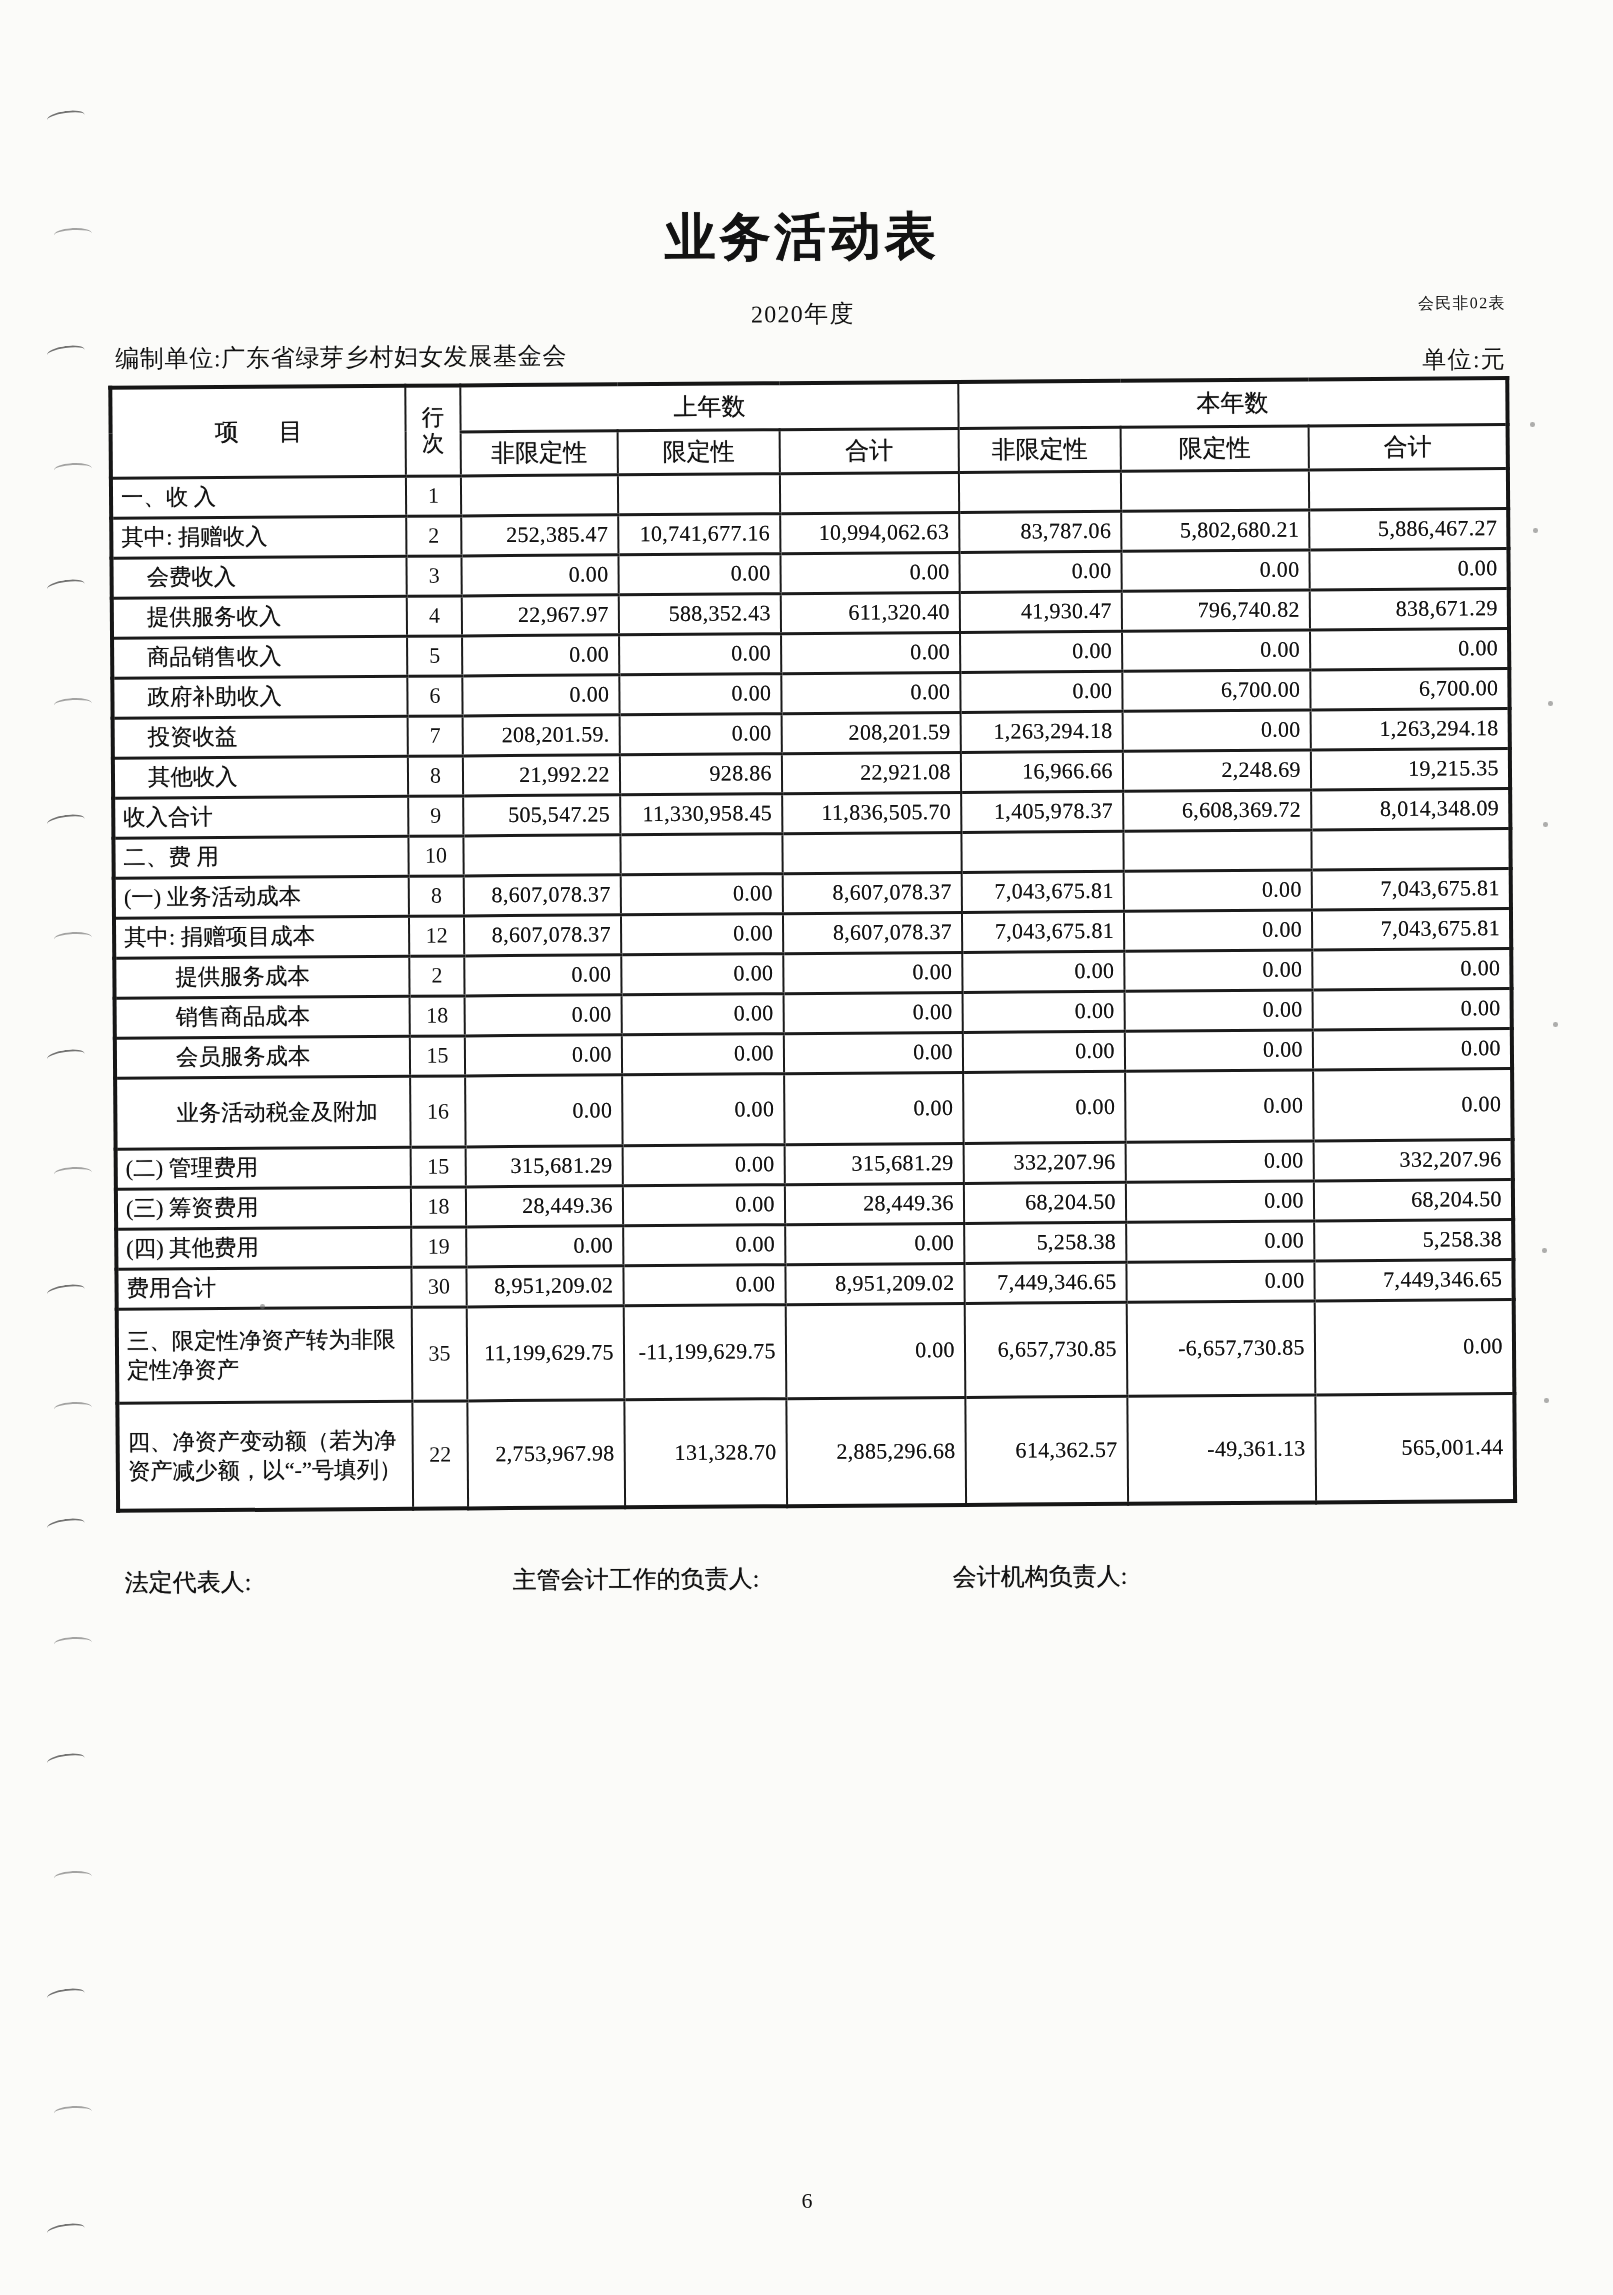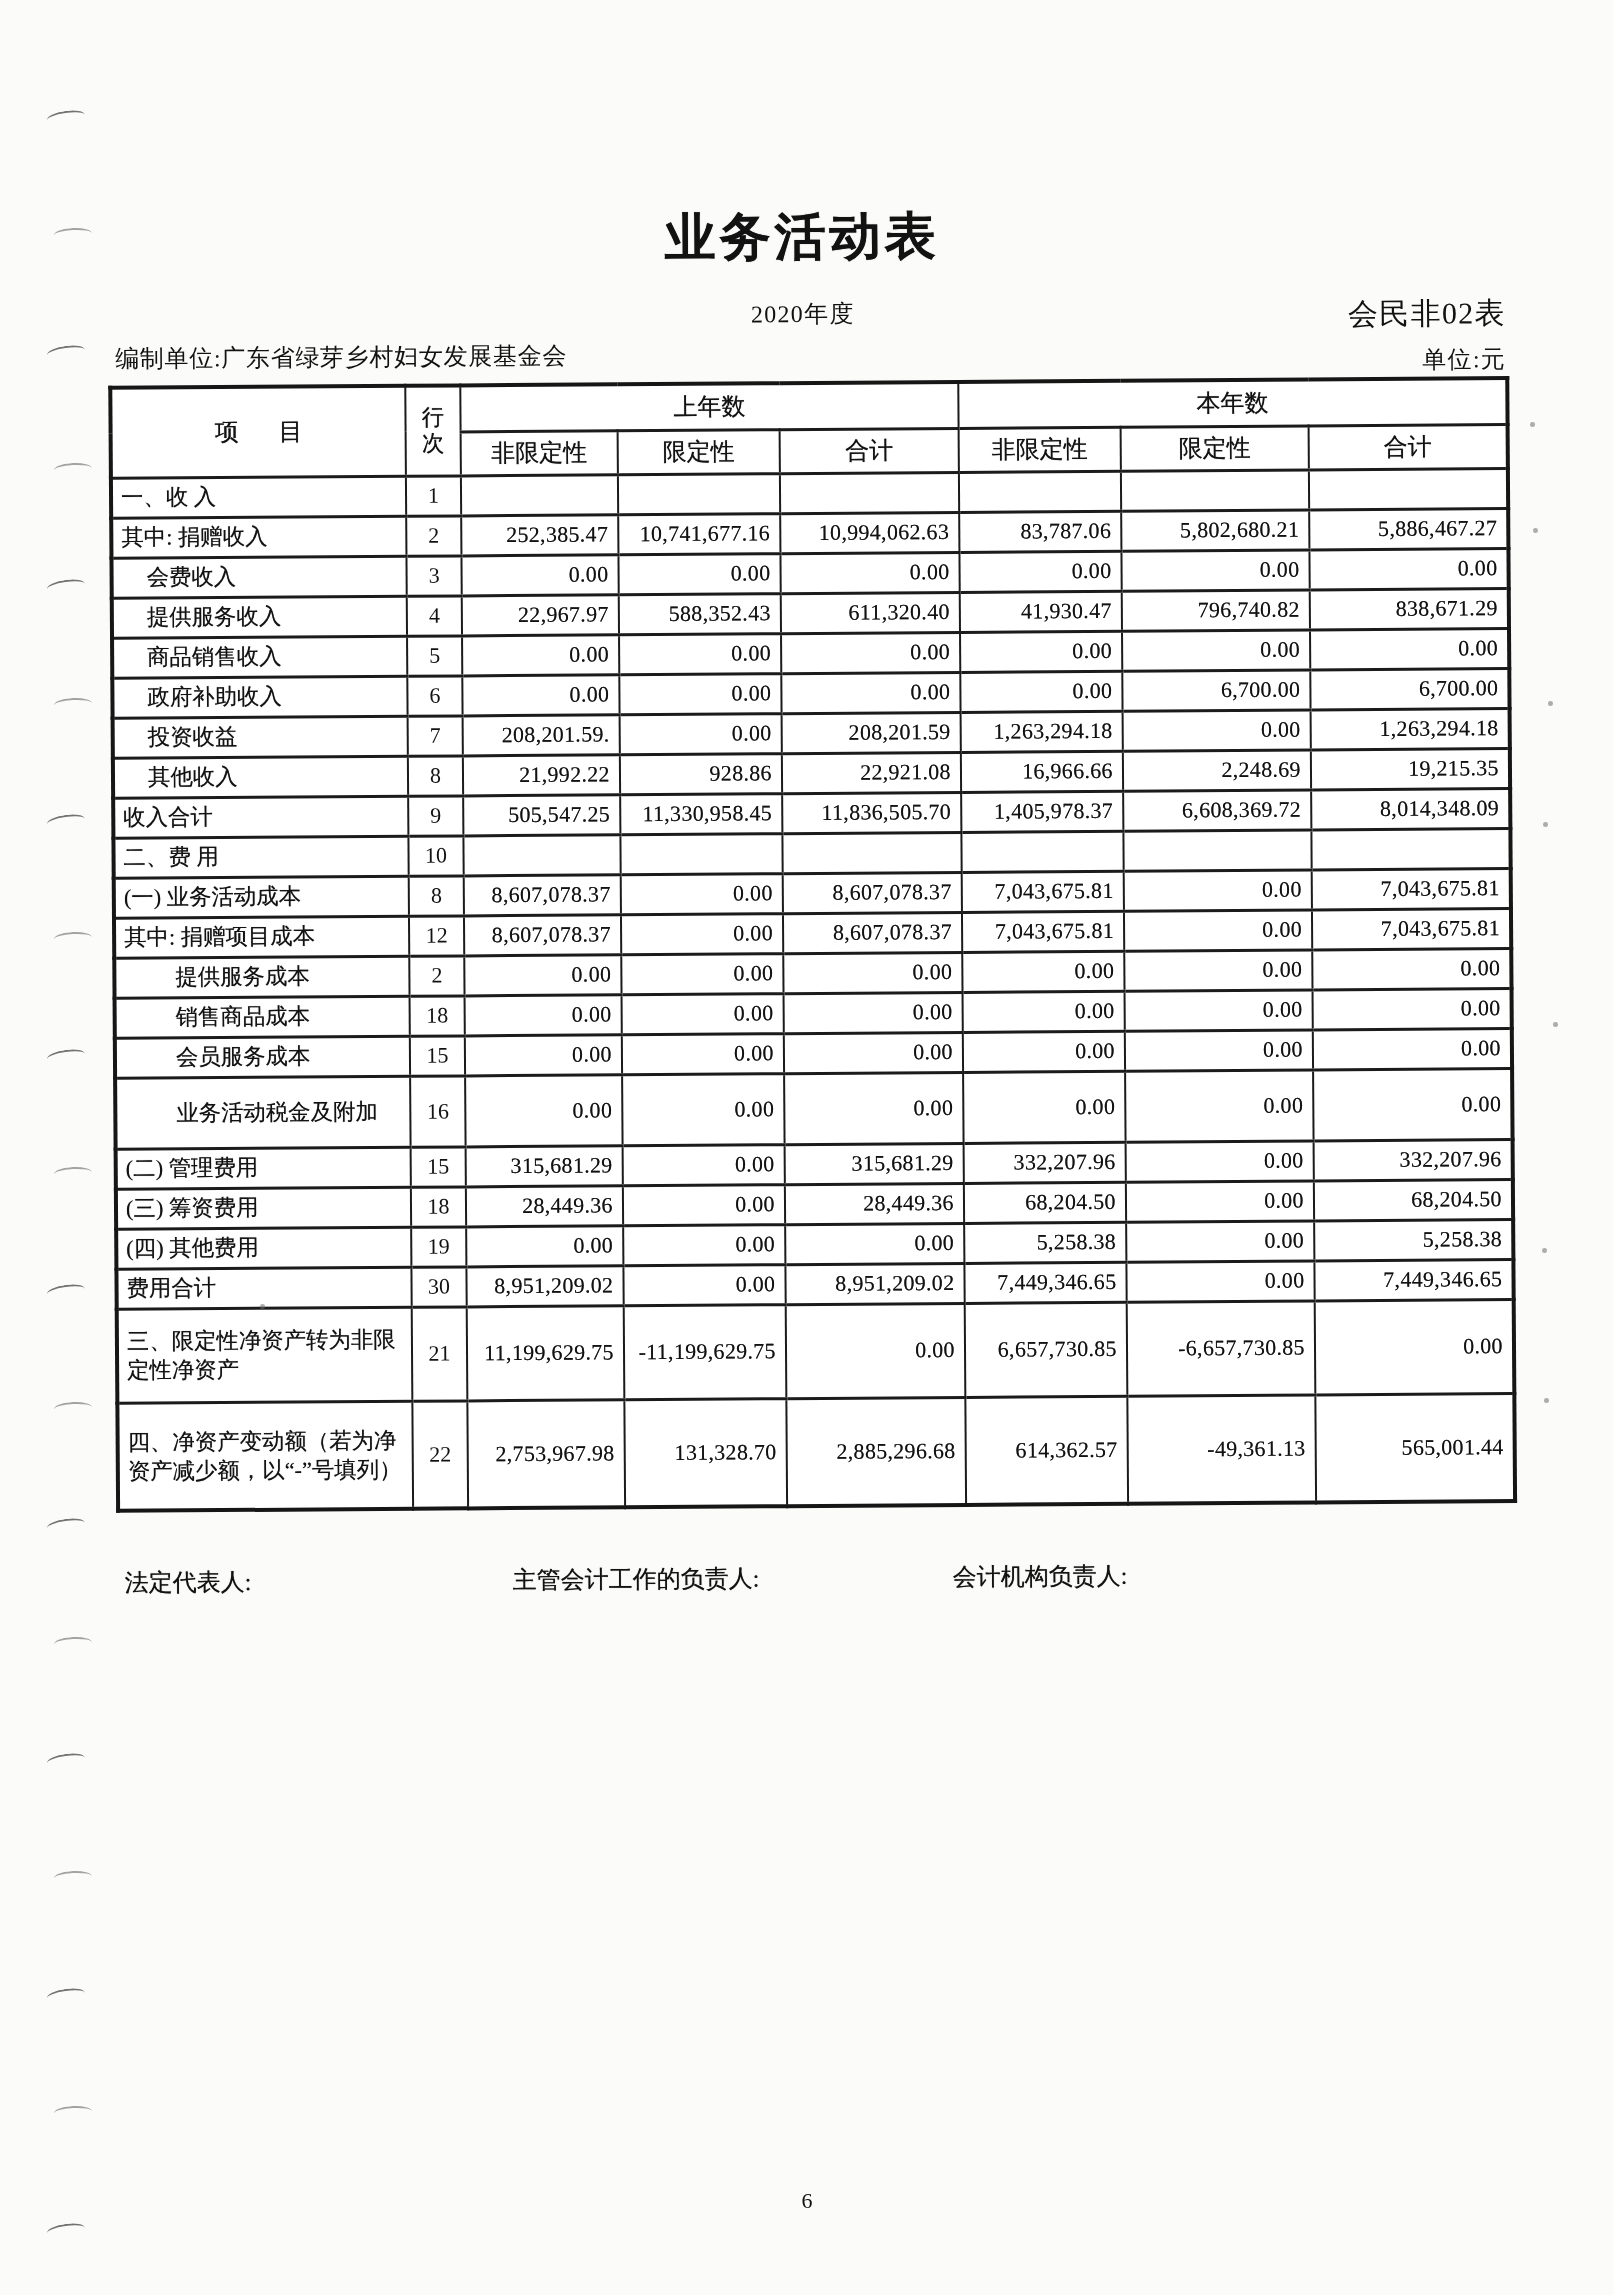--- a/index.html
+++ b/index.html
@@ -21,21 +21,21 @@
     text-align:center;
     font-size:51px;font-weight:700;letter-spacing:4px;
     text-shadow:0 0 0.7px rgba(0,0,0,.85);
   }
   .doc-subtitle{
     position:absolute;left:0;top:298px;width:100%;
     text-align:center;font-size:24px;letter-spacing:1.3px;
   }
   .form-code{
     position:absolute;right:104px;top:298px;
-    font-size:30px;letter-spacing:1.3px;
+    font-size:16px;letter-spacing:1.3px;
   }
   .prepared-by{
     position:absolute;left:119px;top:338px;
     font-size:24px;letter-spacing:0.7px;
   }
   .unit-label{
     position:absolute;right:104px;top:348px;
     font-size:24px;letter-spacing:1.3px;
   }
   table.main{
@@ -325,21 +325,21 @@
           <td class="lineno">30</td>
           <td class="num">8,951,209.02</td>
           <td class="num">0.00</td>
           <td class="num">8,951,209.02</td>
           <td class="num">7,449,346.65</td>
           <td class="num">0.00</td>
           <td class="num">7,449,346.65</td>
         </tr>
         <tr style="height: 94px;">
           <td class="lbl" style="text-indent: 0px;">三、限定性净资产转为非限定性净资产</td>
-          <td class="lineno">21</td>
+          <td class="lineno">35</td>
           <td class="num">11,199,629.75</td>
           <td class="num">-11,199,629.75</td>
           <td class="num">0.00</td>
           <td class="num">6,657,730.85</td>
           <td class="num">-6,657,730.85</td>
           <td class="num">0.00</td>
         </tr>
         <tr style="height: 108px;">
           <td class="lbl" style="text-indent: 0px;">四、净资产变动额（若为净资产减少额，以“-”号填列）</td>
           <td class="lineno">22</td>

